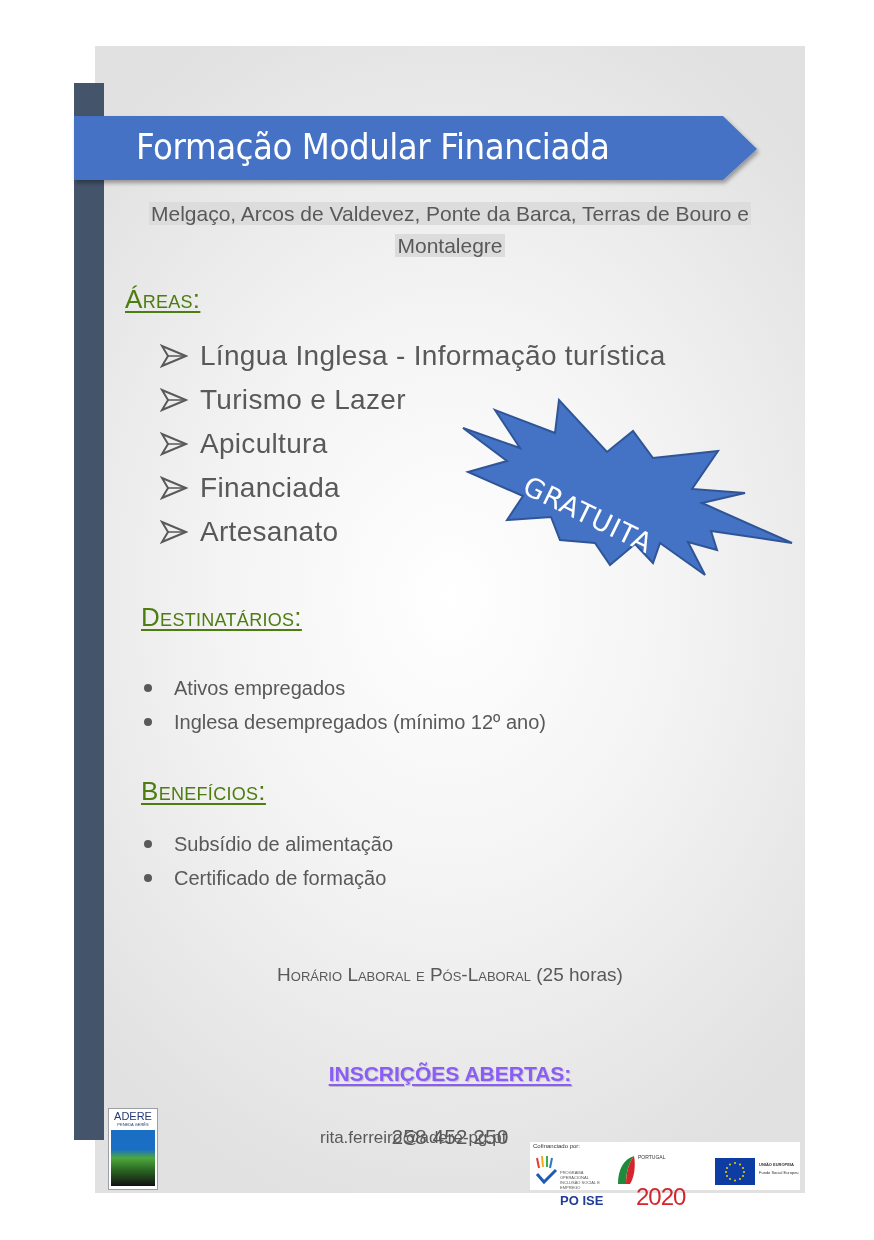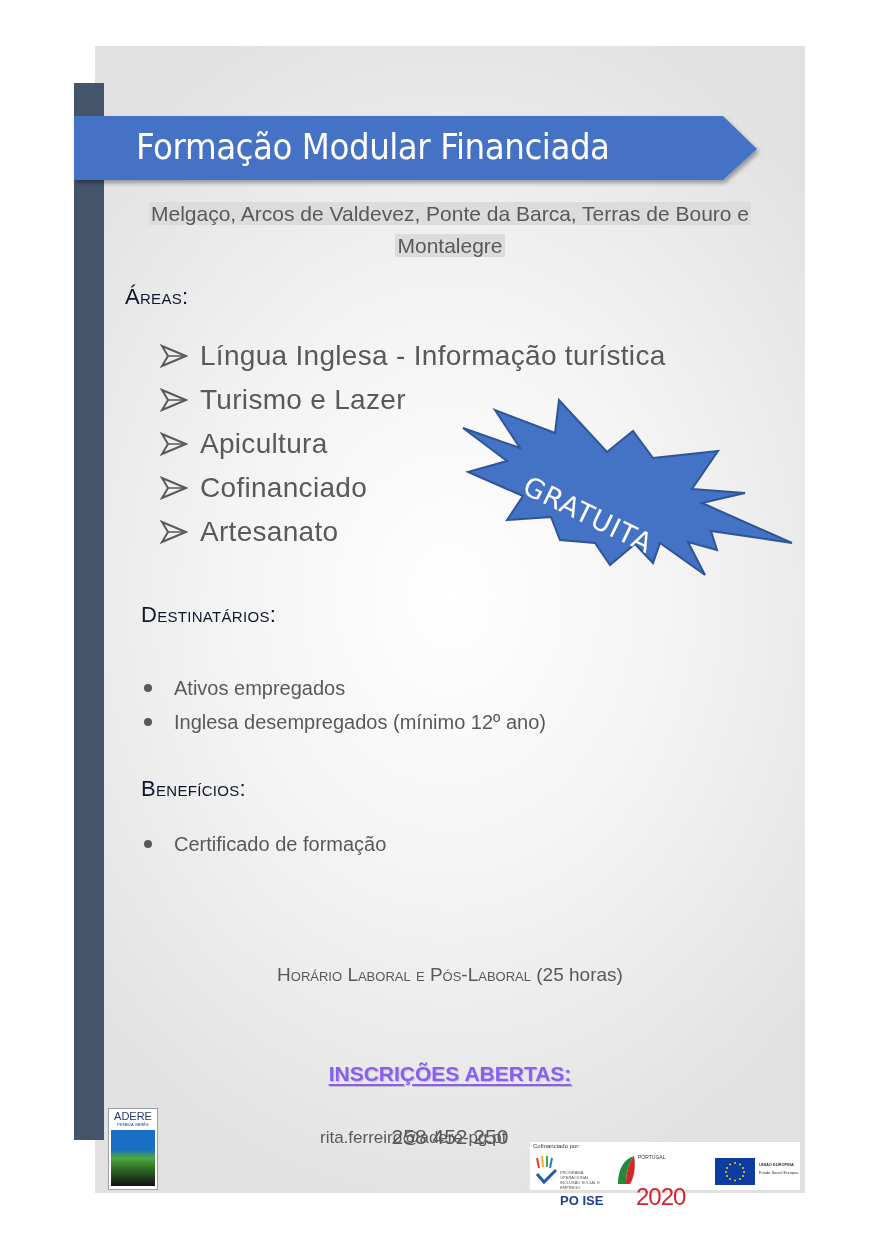--- a/index.html
+++ b/index.html
@@ -27,22 +27,22 @@
     font-family: "DejaVu Sans", sans-serif; font-weight: normal;
     transform: scaleX(0.93); transform-origin: left center;
     white-space: nowrap;
   }
   .locations {
     position: absolute; left: 110px; top: 198px; width: 680px;
     text-align: center; font-size: 21px; line-height: 32px; color: #595959;
   }
   .locations span { background: #dcdcdc; padding: 0 2px; }
   .section-heading {
-    position: absolute; font-size: 22px; color: #0f172a;
-    text-underline-offset: 3px;
+    position: absolute; font-size: 26px; color: #4d7c0f;
+    text-decoration: underline; text-underline-offset: 3px;
     font-variant: small-caps; letter-spacing: 0.3px;
   }
   .areas-list {
     position: absolute; left: 160px; top: 334px; margin: 0; padding: 0; list-style: none;
   }
   .areas-list li {
     display: flex; align-items: center; height: 44px;
     font-size: 28px; color: #595959; letter-spacing: 0.3px;
   }
   .areas-list .arrow {
@@ -160,21 +160,21 @@
         <polygon points="2,2 26,12 2,22 8,12" fill="none" stroke="#595959" stroke-width="2"></polygon>
         <line x1="8" y1="12" x2="26" y2="12" stroke="#595959" stroke-width="1.5"></line>
       </svg>
     <span>Apicultura</span>
   </li>
   <li>
     <svg class="arrow" viewBox="0 0 28 24">
         <polygon points="2,2 26,12 2,22 8,12" fill="none" stroke="#595959" stroke-width="2"></polygon>
         <line x1="8" y1="12" x2="26" y2="12" stroke="#595959" stroke-width="1.5"></line>
       </svg>
-    <span>Cofinanciado</span>
+    <span>Financiada</span>
   </li>
   <li>
     <svg class="arrow" viewBox="0 0 28 24">
         <polygon points="2,2 26,12 2,22 8,12" fill="none" stroke="#595959" stroke-width="2"></polygon>
         <line x1="8" y1="12" x2="26" y2="12" stroke="#595959" stroke-width="1.5"></line>
       </svg>
     <span>Artesanato</span>
   </li>
 </ul>
 
@@ -190,20 +190,24 @@
       <span>Ativos empregados</span>
     </li>
   <li>
       <span class="dot"></span>
       <span>Inglesa desempregados (mínimo 12º ano)</span>
     </li>
 </ul>
 
 <div class="section-heading" style="left:141px; top:776px;">Benefícios:</div>
 <ul class="bullet-list" style="top:827px;">
+  <li>
+      <span class="dot"></span>
+      <span>Subsídio de alimentação</span>
+    </li>
   <li>
       <span class="dot"></span>
       <span>Certificado de formação</span>
     </li>
 </ul>
 
 <div class="schedule">
   <span class="sc">Horário Laboral e Pós-Laboral</span>
   <span>(25 horas)</span>
 </div>

